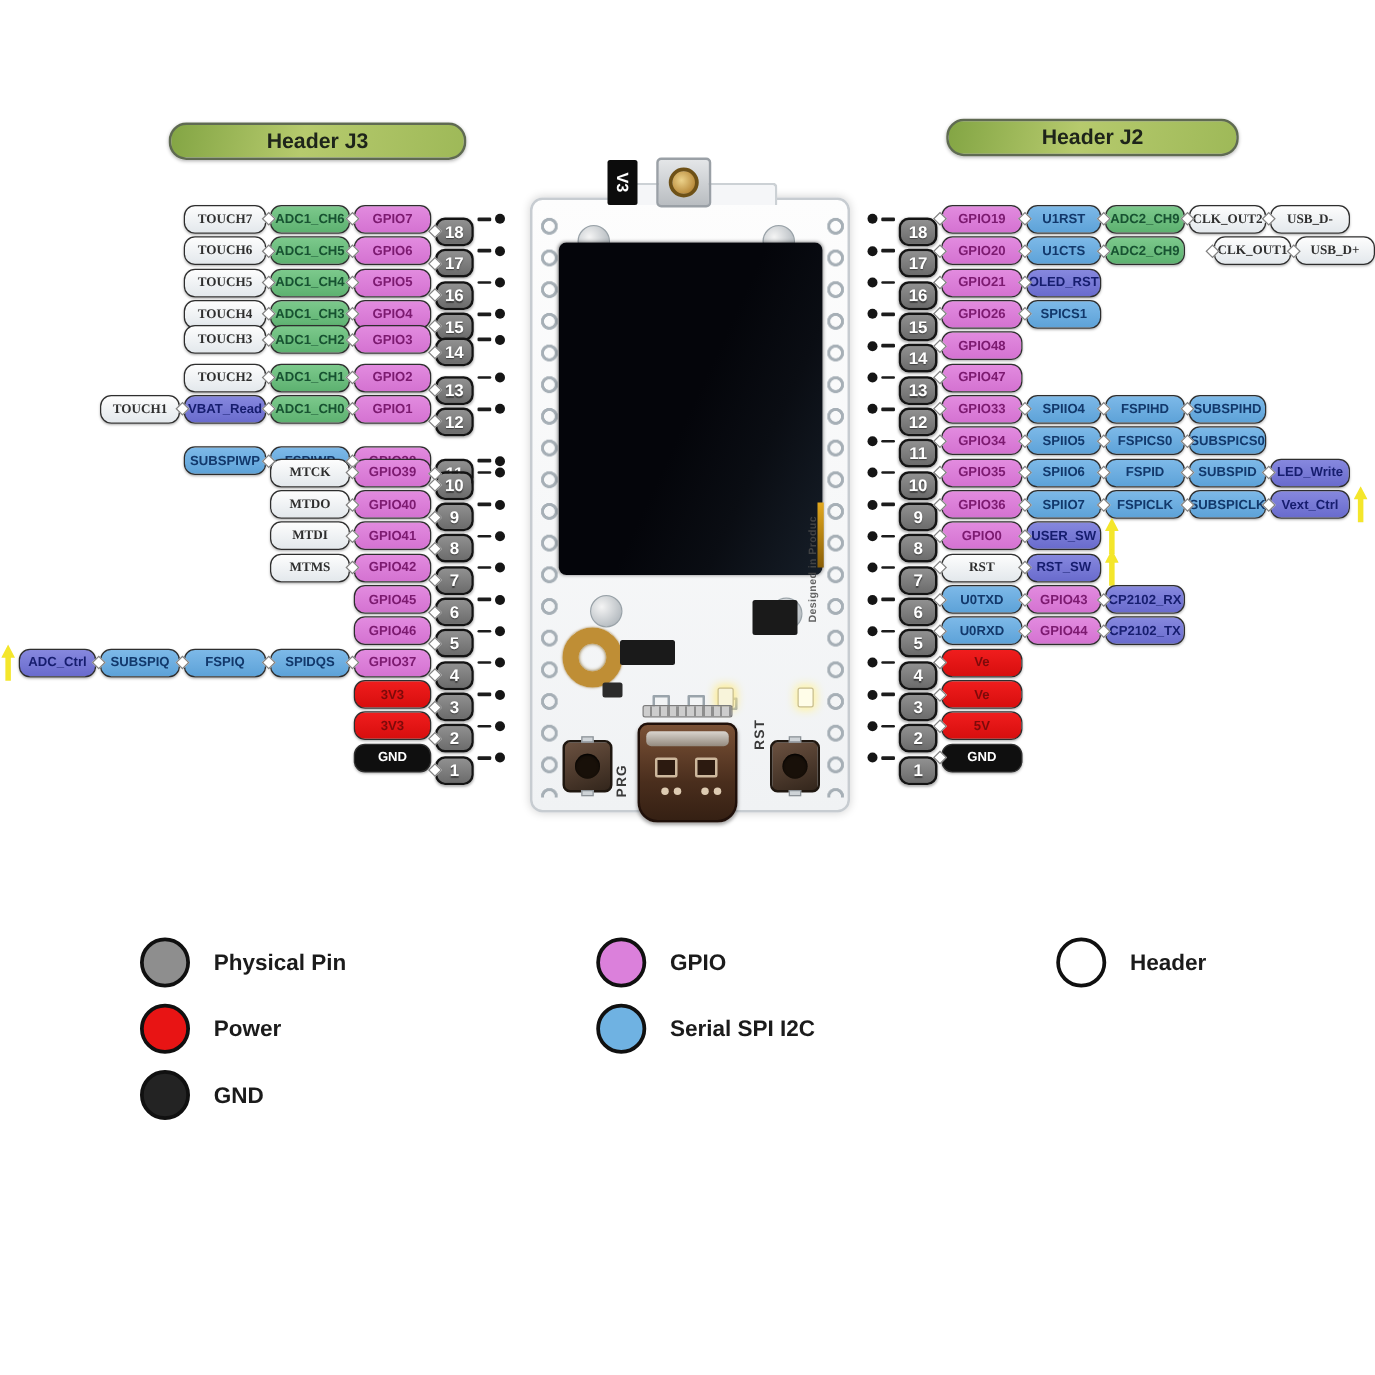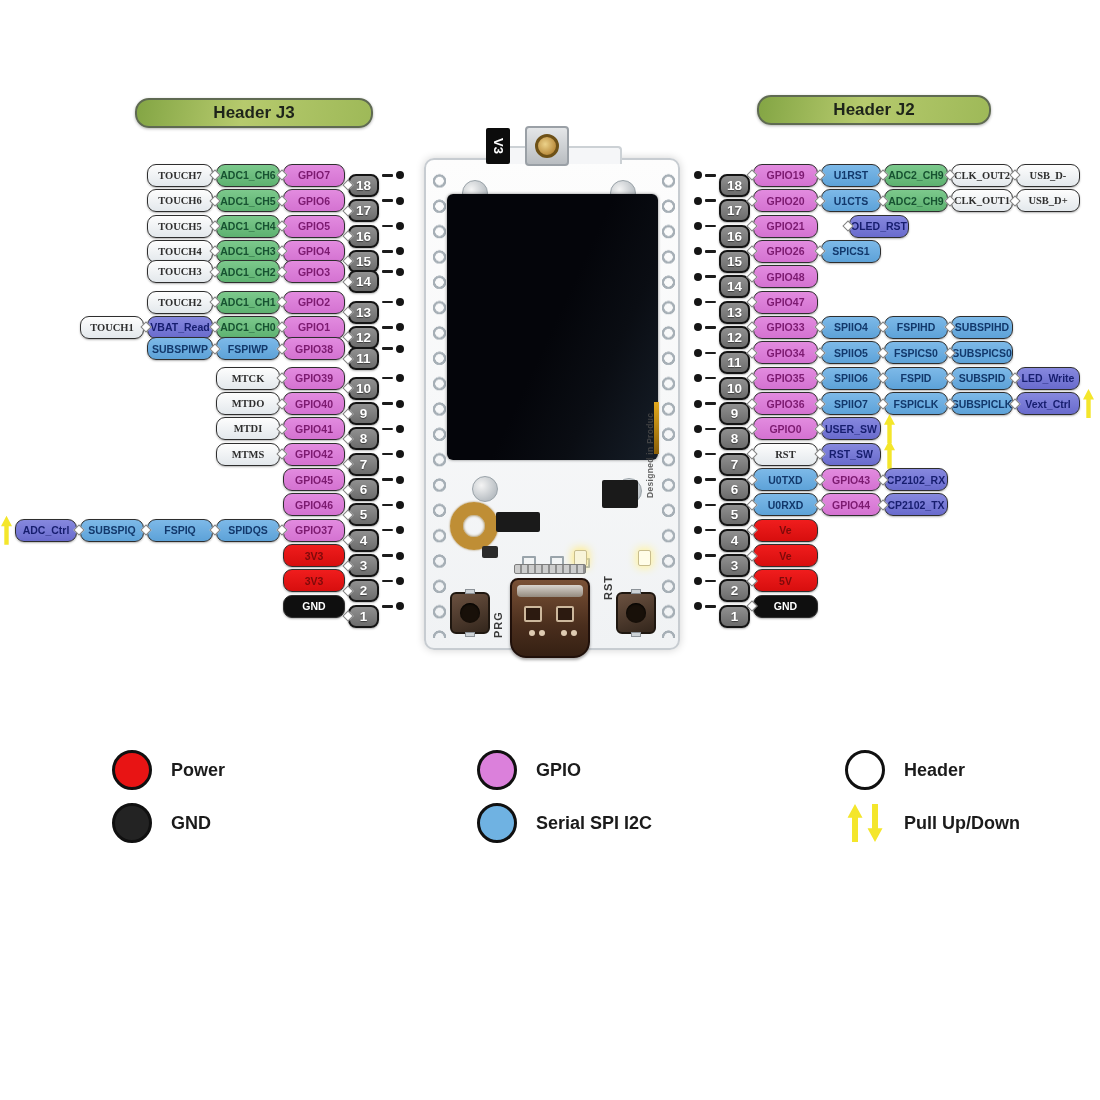--- a/index.html
+++ b/index.html
@@ -175,21 +175,21 @@
     </div>
     <div class="pin-row left" style="top: 315.9px;">
       <div class="cell t-other" style="width: 64px;">TOUCH1</div>
       <div class="cell t-connected" style="width: 66px;">VBAT_Read</div>
       <div class="cell t-adc" style="width: 64px;">ADC1_CH0</div>
       <div class="cell t-gpio" style="width: 62px;">GPIO1</div>
       <div class="cell pin-num">12</div>
       <div class="link"></div>
       <div class="dot"></div>
     </div>
-    <div class="pin-row left" style="top: 337px;">
+    <div class="pin-row left" style="top: 357px;">
       <div class="cell t-serial" style="width: 66px;">SUBSPIWP</div>
       <div class="cell t-serial" style="width: 64px;">FSPIWP</div>
       <div class="cell t-gpio" style="width: 62px;">GPIO38</div>
       <div class="cell pin-num">11</div>
       <div class="link"></div>
       <div class="dot"></div>
     </div>
     <div class="pin-row left" style="top: 366.6px;">
       <div class="cell t-other" style="width: 64px;">MTCK</div>
       <div class="cell t-gpio" style="width: 62px;">GPIO39</div>
@@ -271,29 +271,29 @@
       <div class="cell t-other" style="width: 62px;">CLK_OUT2</div>
       <div class="cell t-other" style="width: 64px;">USB_D-</div>
     </div>
     <div class="pin-row right" style="top: 189.2px;">
       <div class="dot"></div>
       <div class="link"></div>
       <div class="cell pin-num">17</div>
       <div class="cell t-gpio" style="width: 65px;">GPIO20</div>
       <div class="cell t-serial" style="width: 60px;">U1CTS</div>
       <div class="cell t-adc" style="width: 64px;">ADC2_CH9</div>
-      <div class="cell t-other" style="width: 62px;">CLK_OUT1</div>
+      <div class="cell t-other" style="width: 62px; margin-left: 20px;">CLK_OUT1</div>
       <div class="cell t-other" style="width: 64px;">USB_D+</div>
     </div>
     <div class="pin-row right" style="top: 214.5px;">
       <div class="dot"></div>
       <div class="link"></div>
       <div class="cell pin-num">16</div>
       <div class="cell t-gpio" style="width: 65px;">GPIO21</div>
-      <div class="cell t-connected" style="width: 60px; margin-left: 28px;">OLED_RST</div>
+      <div class="cell t-connected" style="width: 60px;">OLED_RST</div>
     </div>
     <div class="pin-row right" style="top: 239.9px;">
       <div class="dot"></div>
       <div class="link"></div>
       <div class="cell pin-num">15</div>
       <div class="cell t-gpio" style="width: 65px;">GPIO26</div>
       <div class="cell t-serial" style="width: 60px;">SPICS1</div>
     </div>
     <div class="pin-row right" style="top: 265.2px;">
       <div class="dot"></div>
@@ -445,20 +445,24 @@
     <div class="usb-dot d1"></div>
     <div class="usb-dot d2"></div>
     <div class="usb-dot d3"></div>
     <div class="usb-dot d4"></div>
   </div>
 </div>
 
 <div id="legend">
     <div class="legend-col" id="legend-col-0">
       <div class="legend-item">
+        <div class="legend-swatch sw-physical"></div>
+        <span class="legend-label">Physical Pin</span>
+      </div>
+      <div class="legend-item">
         <div class="legend-swatch sw-power"></div>
         <span class="legend-label">Power</span>
       </div>
       <div class="legend-item">
         <div class="legend-swatch sw-gnd"></div>
         <span class="legend-label">GND</span>
       </div>
     </div>
     <div class="legend-col" id="legend-col-1">
       <div class="legend-item">
@@ -468,21 +472,14 @@
       <div class="legend-item">
         <div class="legend-swatch sw-serial"></div>
         <span class="legend-label">Serial SPI I2C</span>
       </div>
     </div>
     <div class="legend-col" id="legend-col-2">
       <div class="legend-item">
         <div class="legend-swatch sw-other"></div>
         <span class="legend-label">Header</span>
       </div>
-      <div class="legend-item">
-        <div class="legend-arrows">
-          <div class="arrow-up"></div>
-          <div class="arrow-up arrow-down"></div>
-        </div>
-        <span class="legend-label">Pull Up/Down</span>
-      </div>
     </div>
   </div>
 
 </body></html>

